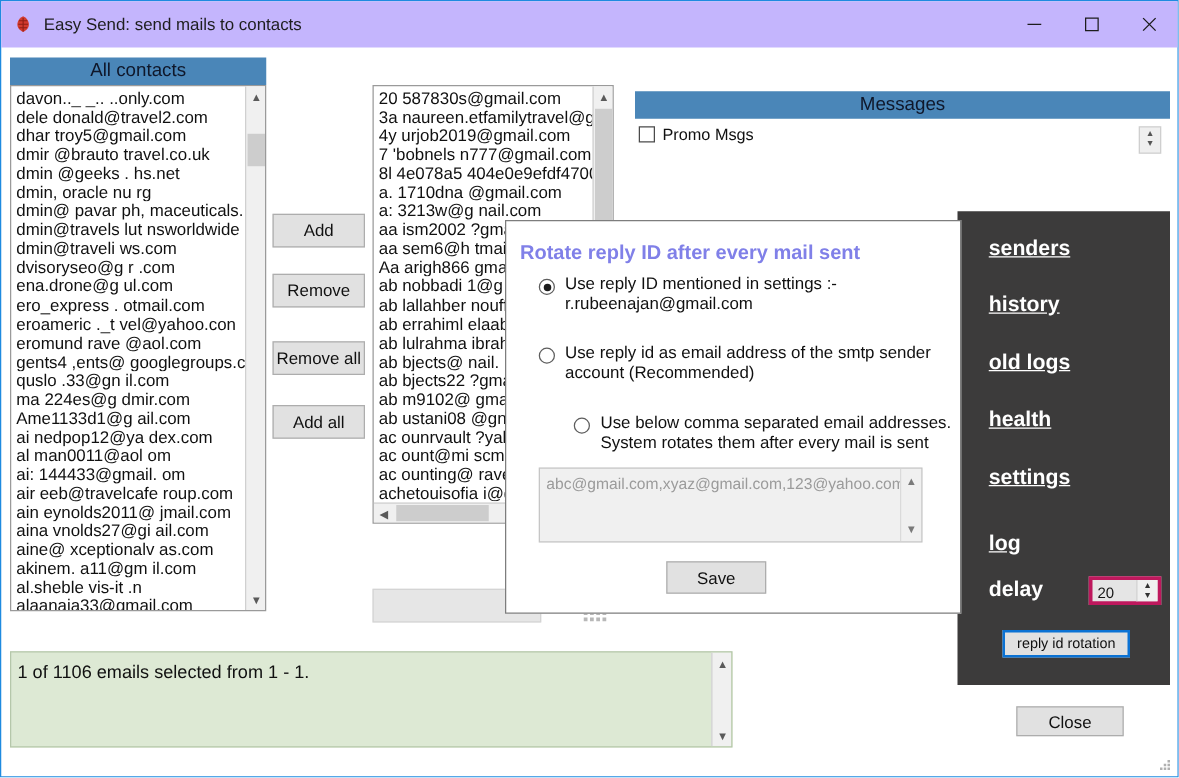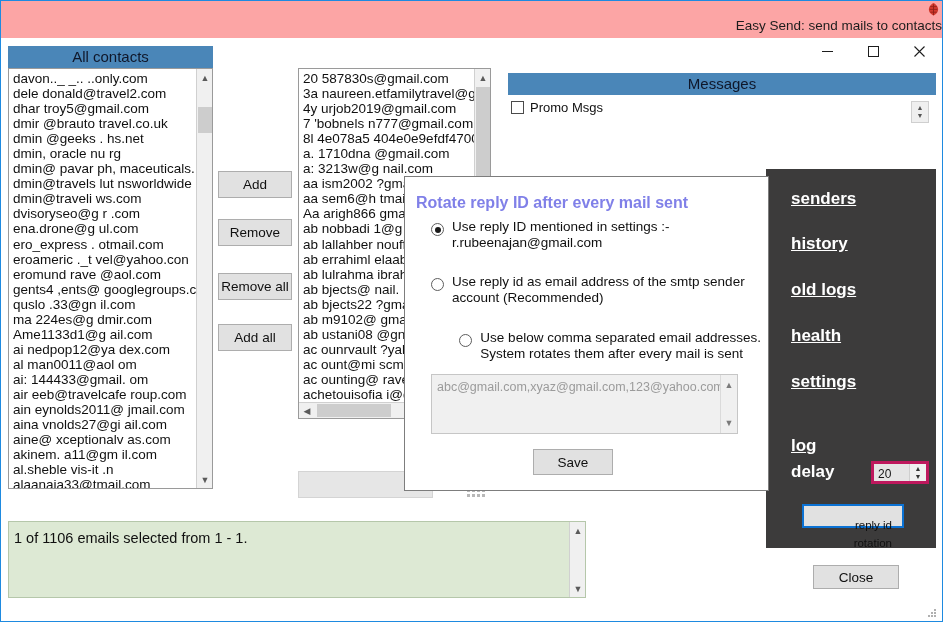--- a/index.html
+++ b/index.html
@@ -22,24 +22,23 @@
     box-sizing: border-box;
     background: #ffffff;
   }
 
   
   .titlebar {
     position: absolute;
     left: 0; top: 0;
     width: 941px;
     height: 37px;
-    background: #fca5a5;
-    display: flex;
-    align-items: flex-end;
-    flex-direction: column;
+    background: #c4b5fd;
+    display: flex;
+    align-items: center;
   }
   .app-icon {
     margin-left: 9px;
     width: 17px; height: 17px;
     position: relative;
     flex: none;
   }
   .app-title {
     margin-left: 8px;
     font-size: 13.5px;
@@ -249,21 +248,21 @@
     font-size: 17px;
     font-weight: bold;
     text-decoration: underline;
     white-space: nowrap;
   }
   #side-0 { top: 20px; }
   #side-1 { top: 65px; }
   #side-2 { top: 111px; }
   #side-3 { top: 157px; }
   #side-4 { top: 203px; }
-  #side-5 { top: 267px; }
+  #side-5 { top: 256px; }
   #delay-label {
     position: absolute;
     left: 25px; top: 293px;
     color: #ffffff;
     font-size: 17px;
     font-weight: bold;
   }
   #delay-spin {
     position: absolute;
     left: 105px; top: 292px;
@@ -297,24 +296,24 @@
   }
   #btn-replyid {
     position: absolute;
     left: 36px; top: 335px;
     width: 102px; height: 22px;
     background: #e1e1e1;
     border: 2px solid #0b72d4;
     box-sizing: border-box;
     font-size: 11.5px;
     color: #101010;
-    text-align: right;
+    text-align: center;
     line-height: 18px;
     font-family: "Liberation Sans", sans-serif;
-    padding: 10px;
+    padding: 0;
   }
 
   
   #btn-close {
     position: absolute;
     left: 812px; top: 564px;
     width: 86px; height: 24px;
     background: #e1e1e1;
     border: 1px solid #adadad;
     box-sizing: border-box;
@@ -481,21 +480,21 @@
         <div class="list-row">Ame1133d1@g ail.com</div>
         <div class="list-row">ai nedpop12@ya dex.com</div>
         <div class="list-row">al man0011@aol om</div>
         <div class="list-row">ai: 144433@gmail. om</div>
         <div class="list-row">air eeb@travelcafe roup.com</div>
         <div class="list-row">ain eynolds2011@ jmail.com</div>
         <div class="list-row">aina vnolds27@gi ail.com</div>
         <div class="list-row">aine@ xceptionalv as.com</div>
         <div class="list-row">akinem. a11@gm il.com</div>
         <div class="list-row">al.sheble vis-it .n</div>
-        <div class="list-row">alaanaja33@tmail.com</div>
+        <div class="list-row">alaanaja33@gmail.com</div>
       </div>
     <div class="vscroll">
       <div class="arrow up">▲</div>
       <div class="thumb" style="top:38px;height:26px;"></div>
       <div class="arrow down">▼</div>
     </div>
   </div>
 
   <div class="listbox" id="list-selected">
     <div class="list-inner" id="selected-rows" style="bottom:17px;">

